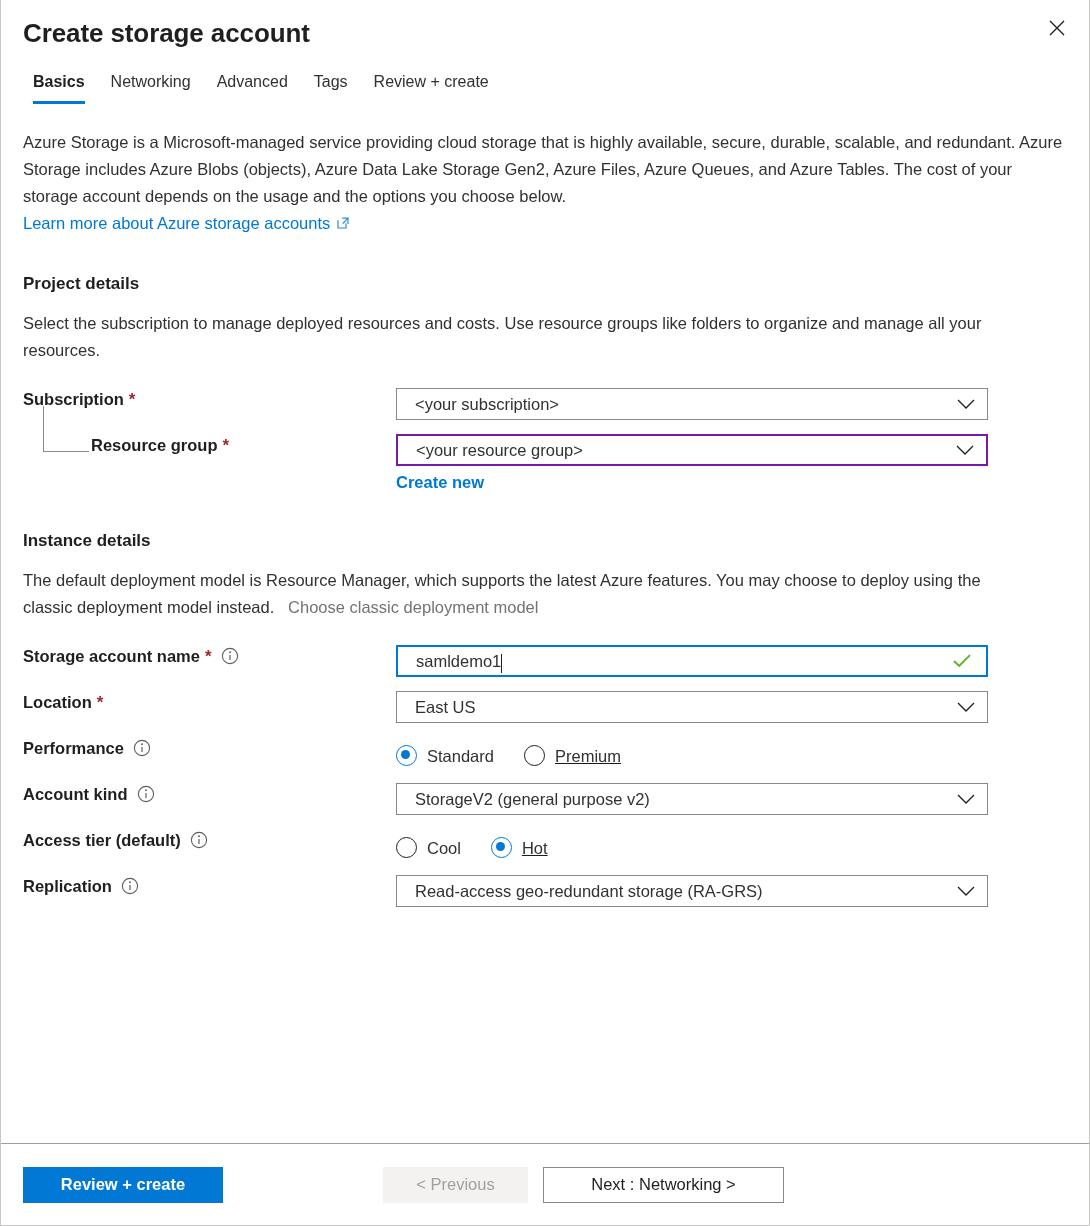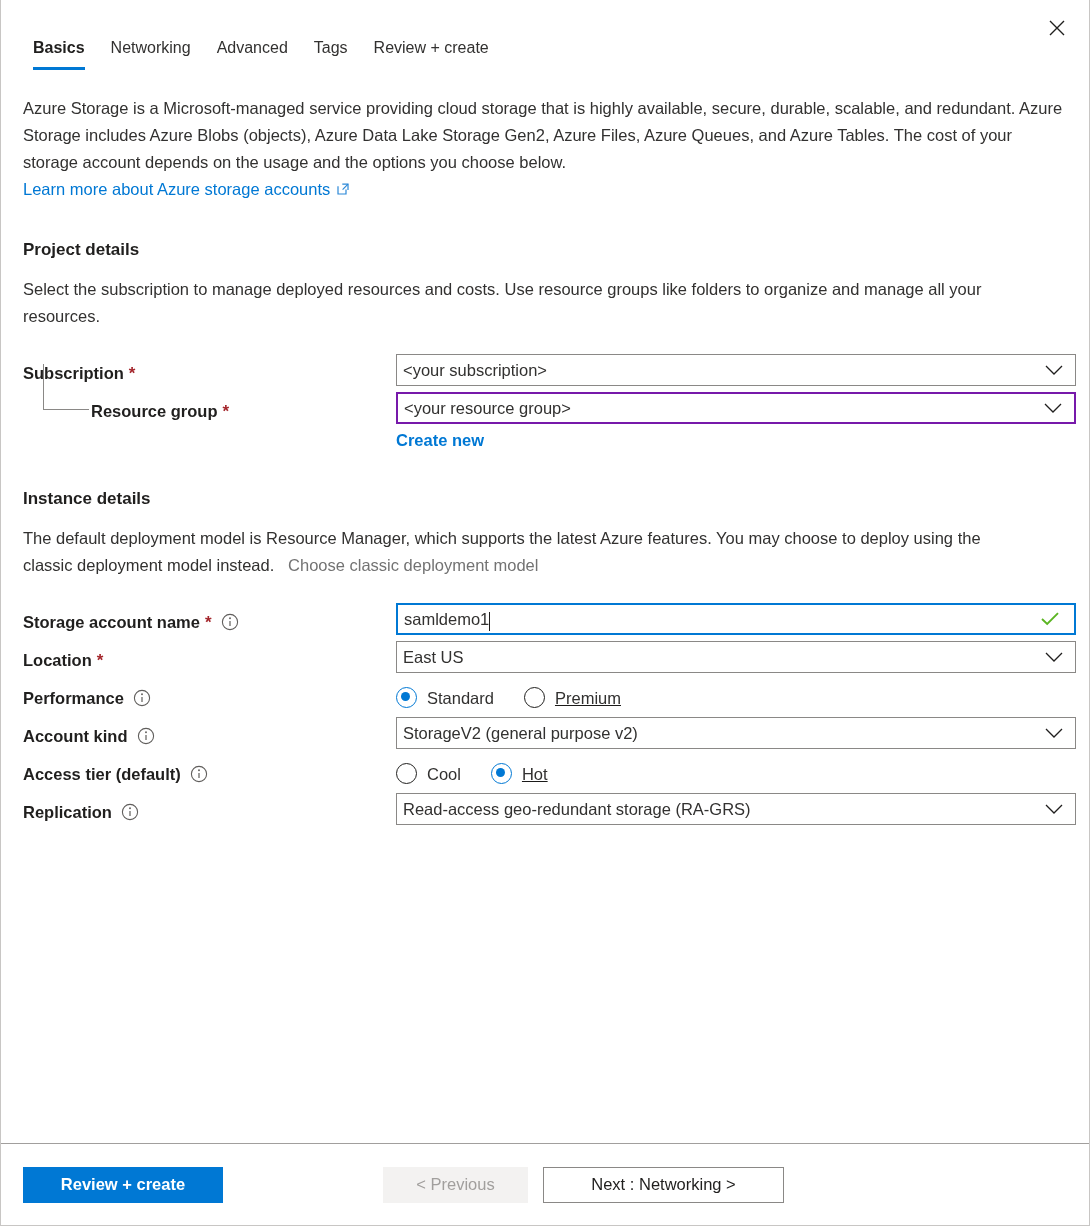--- a/index.html
+++ b/index.html
@@ -121,26 +121,26 @@
     max-width: 1000px;
   }
   
   .form-rows { margin-top: 24px; }
   .row {
     display: flex;
     align-items: flex-start;
     min-height: 30px;
     position: relative;
   }
-  .row + .row { margin-top: 0; }
+  .row + .row { margin-top: 8px; }
   .label-col {
     width: 373px;
     flex: 0 0 373px;
     display: flex;
-    align-items: center;
+    align-items: flex-start;
     min-height: 38px;
     position: relative;
   }
   .label-col.indented { padding-left: 68px; }
   .flabel {
     font-size: 16.5px;
     font-weight: 700;
     color: #201f1e;
     line-height: 22px;
     display: inline-flex;
@@ -171,27 +171,27 @@
     left: 20px;
     top: -28px;
     width: 46px;
     height: 46px;
     border-left: 1.6px solid #8a8886;
     border-bottom: 1.6px solid #8a8886;
     pointer-events: none;
   }
   
   .select, .textbox {
-    width: 680px;
+    width: 592px;
     height: 32px;
     border: 1px solid #8a8886;
     background: #ffffff;
     display: flex;
     align-items: center;
-    padding: 0 8px 0 6px;
+    padding: 0 8px 0 18px;
     font-size: 16.5px;
     color: #323130;
     position: relative;
     cursor: pointer;
   }
   .select .val, .textbox .val {
     flex: 1 1 auto;
     white-space: nowrap;
     overflow: hidden;
     line-height: 30px;
@@ -317,20 +317,21 @@
   }
   .footer-spacer { width: 160px; }
   .footer-gap { width: 15px; }
 </style>
 </head>
 <body>
 
 <div class="blade">
 
   <div class="blade-header">
+    <h1 class="blade-title">Create storage account</h1>
     <div class="close-btn">
       <svg width="20" height="20" viewBox="0 0 20 20" aria-hidden="true">
         <path d="M3 3 L17 17 M17 3 L3 17" stroke="#201f1e" stroke-width="1.4" fill="none"></path>
       </svg>
     </div>
   </div>
 
   <div class="tabs">
     <div class="tab active">Basics</div>
     <div class="tab">Networking</div>

